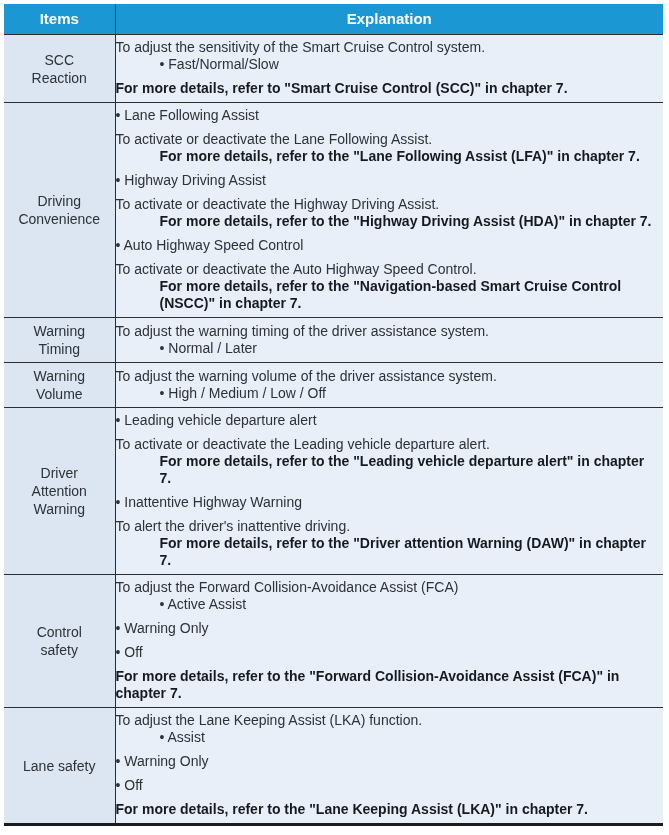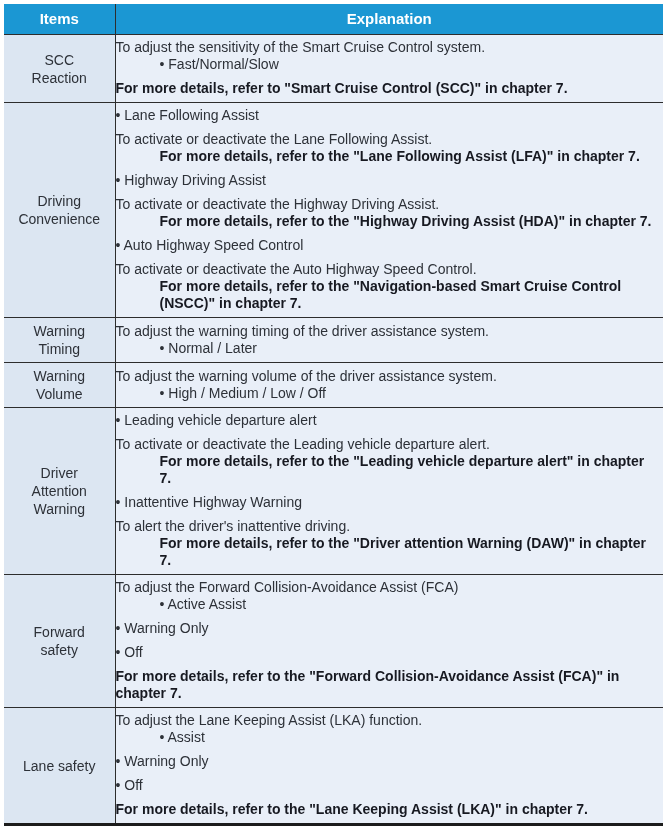--- a/index.html
+++ b/index.html
@@ -114,21 +114,21 @@
             <div class="blk bullet">• Leading vehicle departure alert</div>
             <div class="blk text">To activate or deactivate the Leading vehicle departure alert.</div>
             <div class="blk ref tight">For more details, refer to the "Leading vehicle departure alert" in chapter 7.</div>
             <div class="blk bullet">• Inattentive Highway Warning</div>
             <div class="blk text">To alert the driver's inattentive driving.</div>
             <div class="blk ref tight">For more details, refer to the "Driver attention Warning (DAW)" in chapter 7.</div>
           </td>
         </tr>
         <tr>
           <td class="item-cell">
-            <div>Forward</div>
+            <div>Control</div>
             <div>safety</div>
           </td>
           <td class="expl-cell">
             <div class="blk text">To adjust the Forward Collision-Avoidance Assist (FCA)</div>
             <div class="blk bullet tight">• Active Assist</div>
             <div class="blk bullet">• Warning Only</div>
             <div class="blk bullet">• Off</div>
             <div class="blk ref">For more details, refer to the "Forward Collision-Avoidance Assist (FCA)" in chapter 7.</div>
           </td>
         </tr>

